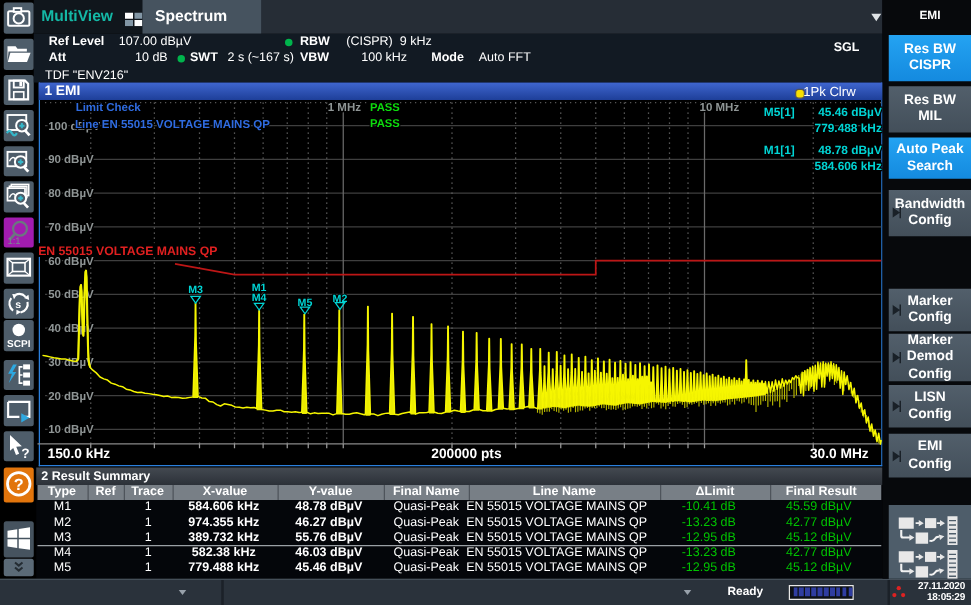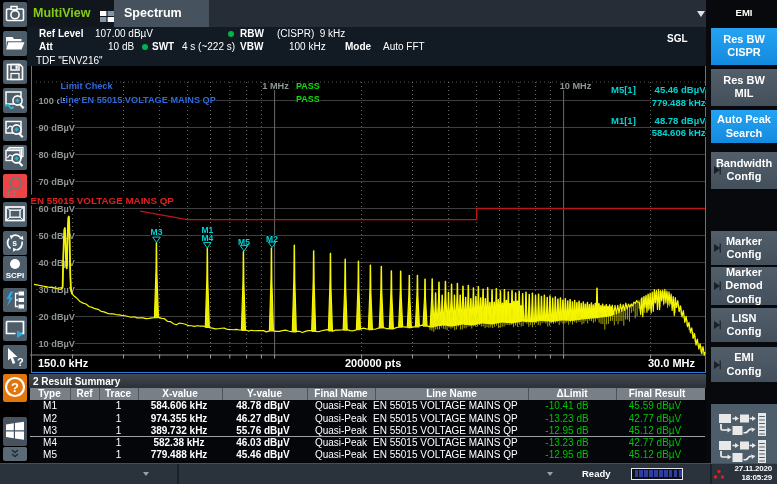--- a/index.html
+++ b/index.html
@@ -3,21 +3,21 @@
 * { margin:0; padding:0; box-sizing:border-box; }
 html,body { background:#000; }
 #scr { position:relative; width:777px; height:484px; background:#000; overflow:hidden;
   font-family:"Liberation Sans", sans-serif; }
 .tile { position:absolute; left:2.5px; width:24px; border-radius:2px; }
 .tile svg { display:block; }
 #tabrow { position:absolute; left:27px; top:0; width:679px; height:27px; background:#10161c; }
 #tabfill { position:absolute; left:209px; top:0; width:497px; height:27px; background:#262d36; }
 #spectab { position:absolute; left:114px; top:0; width:95px; height:27px; background:#46535f;
   color:#fff; font-weight:bold; font-size:12.5px; line-height:27px; padding-left:10px; }
-#mview { position:absolute; left:33px; top:0; height:27px; color:#84cc16; font-weight:bold;
+#mview { position:absolute; left:33px; top:0; height:27px; color:#14b8a6; font-weight:bold;
   font-size:12.5px; line-height:27px; }
 #winico { position:absolute; left:100px; top:8px; }
 #ddown { position:absolute; left:697px; top:11px; width:0; height:0;
   border-left:4.5px solid transparent; border-right:4.5px solid transparent; border-top:6px solid #dfe3e6; }
 #infobar { position:absolute; left:27px; top:27px; width:679px; height:39px; background:#121a23; }
 .lab { position:absolute; color:#fff; font-weight:bold; font-size:10px; white-space:nowrap; }
 .val { position:absolute; color:#fff; font-size:10px; white-space:nowrap; }
 .dot { position:absolute; width:6px; height:6px; border-radius:3px; background:#00b44c; }
 #emihdr0 { position:absolute; left:706px; top:0; width:71px; height:27px; background:#07090c; }
 .emihdr { position:absolute; left:5px; top:7px; width:66px; text-align:center; color:#fff;
@@ -128,21 +128,21 @@
       <svg width="24" height="24" viewBox="0 0 24 24">
         <rect x="6" y="2.5" width="14" height="9" fill="none" stroke="#fff" stroke-width="1.2"></rect>
         <rect x="4.5" y="4" width="14" height="9" fill="#4e5d6a" stroke="#fff" stroke-width="1.2"></rect>
         <rect x="3" y="5.5" width="14" height="10" fill="#4e5d6a" stroke="#fff" stroke-width="1.4"></rect>
         <path d="M4.5 13 q2.5-5 5-1.5" fill="none" stroke="#fff" stroke-width="1.2"></path>
         <circle cx="13.5" cy="13.5" r="4.4" fill="#4e5d6a" stroke="#fff" stroke-width="1.6"></circle>
         <path d="M13.5 11.5 L13.5 15.5 M11.5 13.5 L15.5 13.5" stroke="#35b6c8" stroke-width="1.6"></path>
         <path d="M16.6 16.6 L20.3 20.3 L18.6 21.8 L15.2 18 Z" fill="#fff"></path>
       </svg>
     </div>
-<div class="tile" style="top:173.5px;height:24.5px;background:#ef4444">
+<div class="tile" style="top:173.5px;height:24.5px;background:#a21caf">
       <svg width="24" height="24" viewBox="0 0 24 24">
         <circle cx="13" cy="9" r="5.5" fill="none" stroke="#6b7680" stroke-width="1.8"></circle>
         <path d="M8.8 13.2 L4.5 18" stroke="#6b7680" stroke-width="2.2"></path>
         <text x="3" y="21.5" font-family="Liberation Sans" font-size="7.5" fill="#7c8791">1:1</text>
       </svg>
     </div>
 <div class="tile" style="top:202px;height:24.5px;background:#4e5d6a">
       <svg width="24" height="24" viewBox="0 0 24 24">
         <rect x="3" y="5" width="18" height="13.5" fill="none" stroke="#fff" stroke-width="1.7"></rect>
         <rect x="7" y="8.2" width="10" height="7" fill="none" stroke="#fff" stroke-width="1.3"></rect>
@@ -234,27 +234,32 @@
 <span class="lab" style="left:39px;top:27.5px">Ref Level</span>
 <span class="val" style="left:95px;top:27.5px">107.00 dBµV</span>
 <span class="dot" style="left:228px;top:30.5px"></span>
 <span class="lab" style="left:240px;top:27.5px">RBW</span>
 <span class="val" style="left:277px;top:27.5px">(CISPR)&nbsp; 9 kHz</span>
 <span class="lab" style="left:667px;top:33px">SGL</span>
 <span class="lab" style="left:39px;top:40.5px">Att</span>
 <span class="val" style="left:108px;top:40.5px">10 dB</span>
 <span class="dot" style="left:142px;top:43.5px"></span>
 <span class="lab" style="left:152px;top:40.5px">SWT</span>
-<span class="val" style="left:182px;top:40.5px">4 s (~222 s)</span>
+<span class="val" style="left:182px;top:40.5px">2 s (~167 s)</span>
 <span class="lab" style="left:240px;top:40.5px">VBW</span>
 <span class="val" style="left:289px;top:40.5px">100 kHz</span>
 <span class="lab" style="left:345px;top:40.5px">Mode</span>
 <span class="val" style="left:383px;top:40.5px">Auto FFT</span>
 <span class="val" style="left:36px;top:54.5px">TDF "ENV216"</span>
 <div id="chartwin"></div>
+<div id="emibar">
+      <div class="t">1 EMI</div>
+      <div id="ydot"></div>
+      <div id="pkclrw">1Pk Clrw</div>
+    </div>
 <svg class="chart" width="679" height="293" viewBox="27 80 679 293">
 <line x1="36" y1="82" x2="705" y2="82" stroke="#555" stroke-width="1" stroke-dasharray="1 3"></line>
 <line x1="36" y1="100.5" x2="705" y2="100.5" stroke="#3f3f3f" stroke-width="1"></line>
 <line x1="36" y1="127.5" x2="705" y2="127.5" stroke="#3f3f3f" stroke-width="1"></line>
 <line x1="36" y1="154.5" x2="705" y2="154.5" stroke="#3f3f3f" stroke-width="1"></line>
 <line x1="36" y1="181.5" x2="705" y2="181.5" stroke="#3f3f3f" stroke-width="1"></line>
 <line x1="36" y1="208.5" x2="705" y2="208.5" stroke="#3f3f3f" stroke-width="1"></line>
 <line x1="36" y1="235.5" x2="705" y2="235.5" stroke="#3f3f3f" stroke-width="1"></line>
 <line x1="36" y1="262.5" x2="705" y2="262.5" stroke="#3f3f3f" stroke-width="1"></line>
 <line x1="36" y1="289.5" x2="705" y2="289.5" stroke="#3f3f3f" stroke-width="1"></line>

